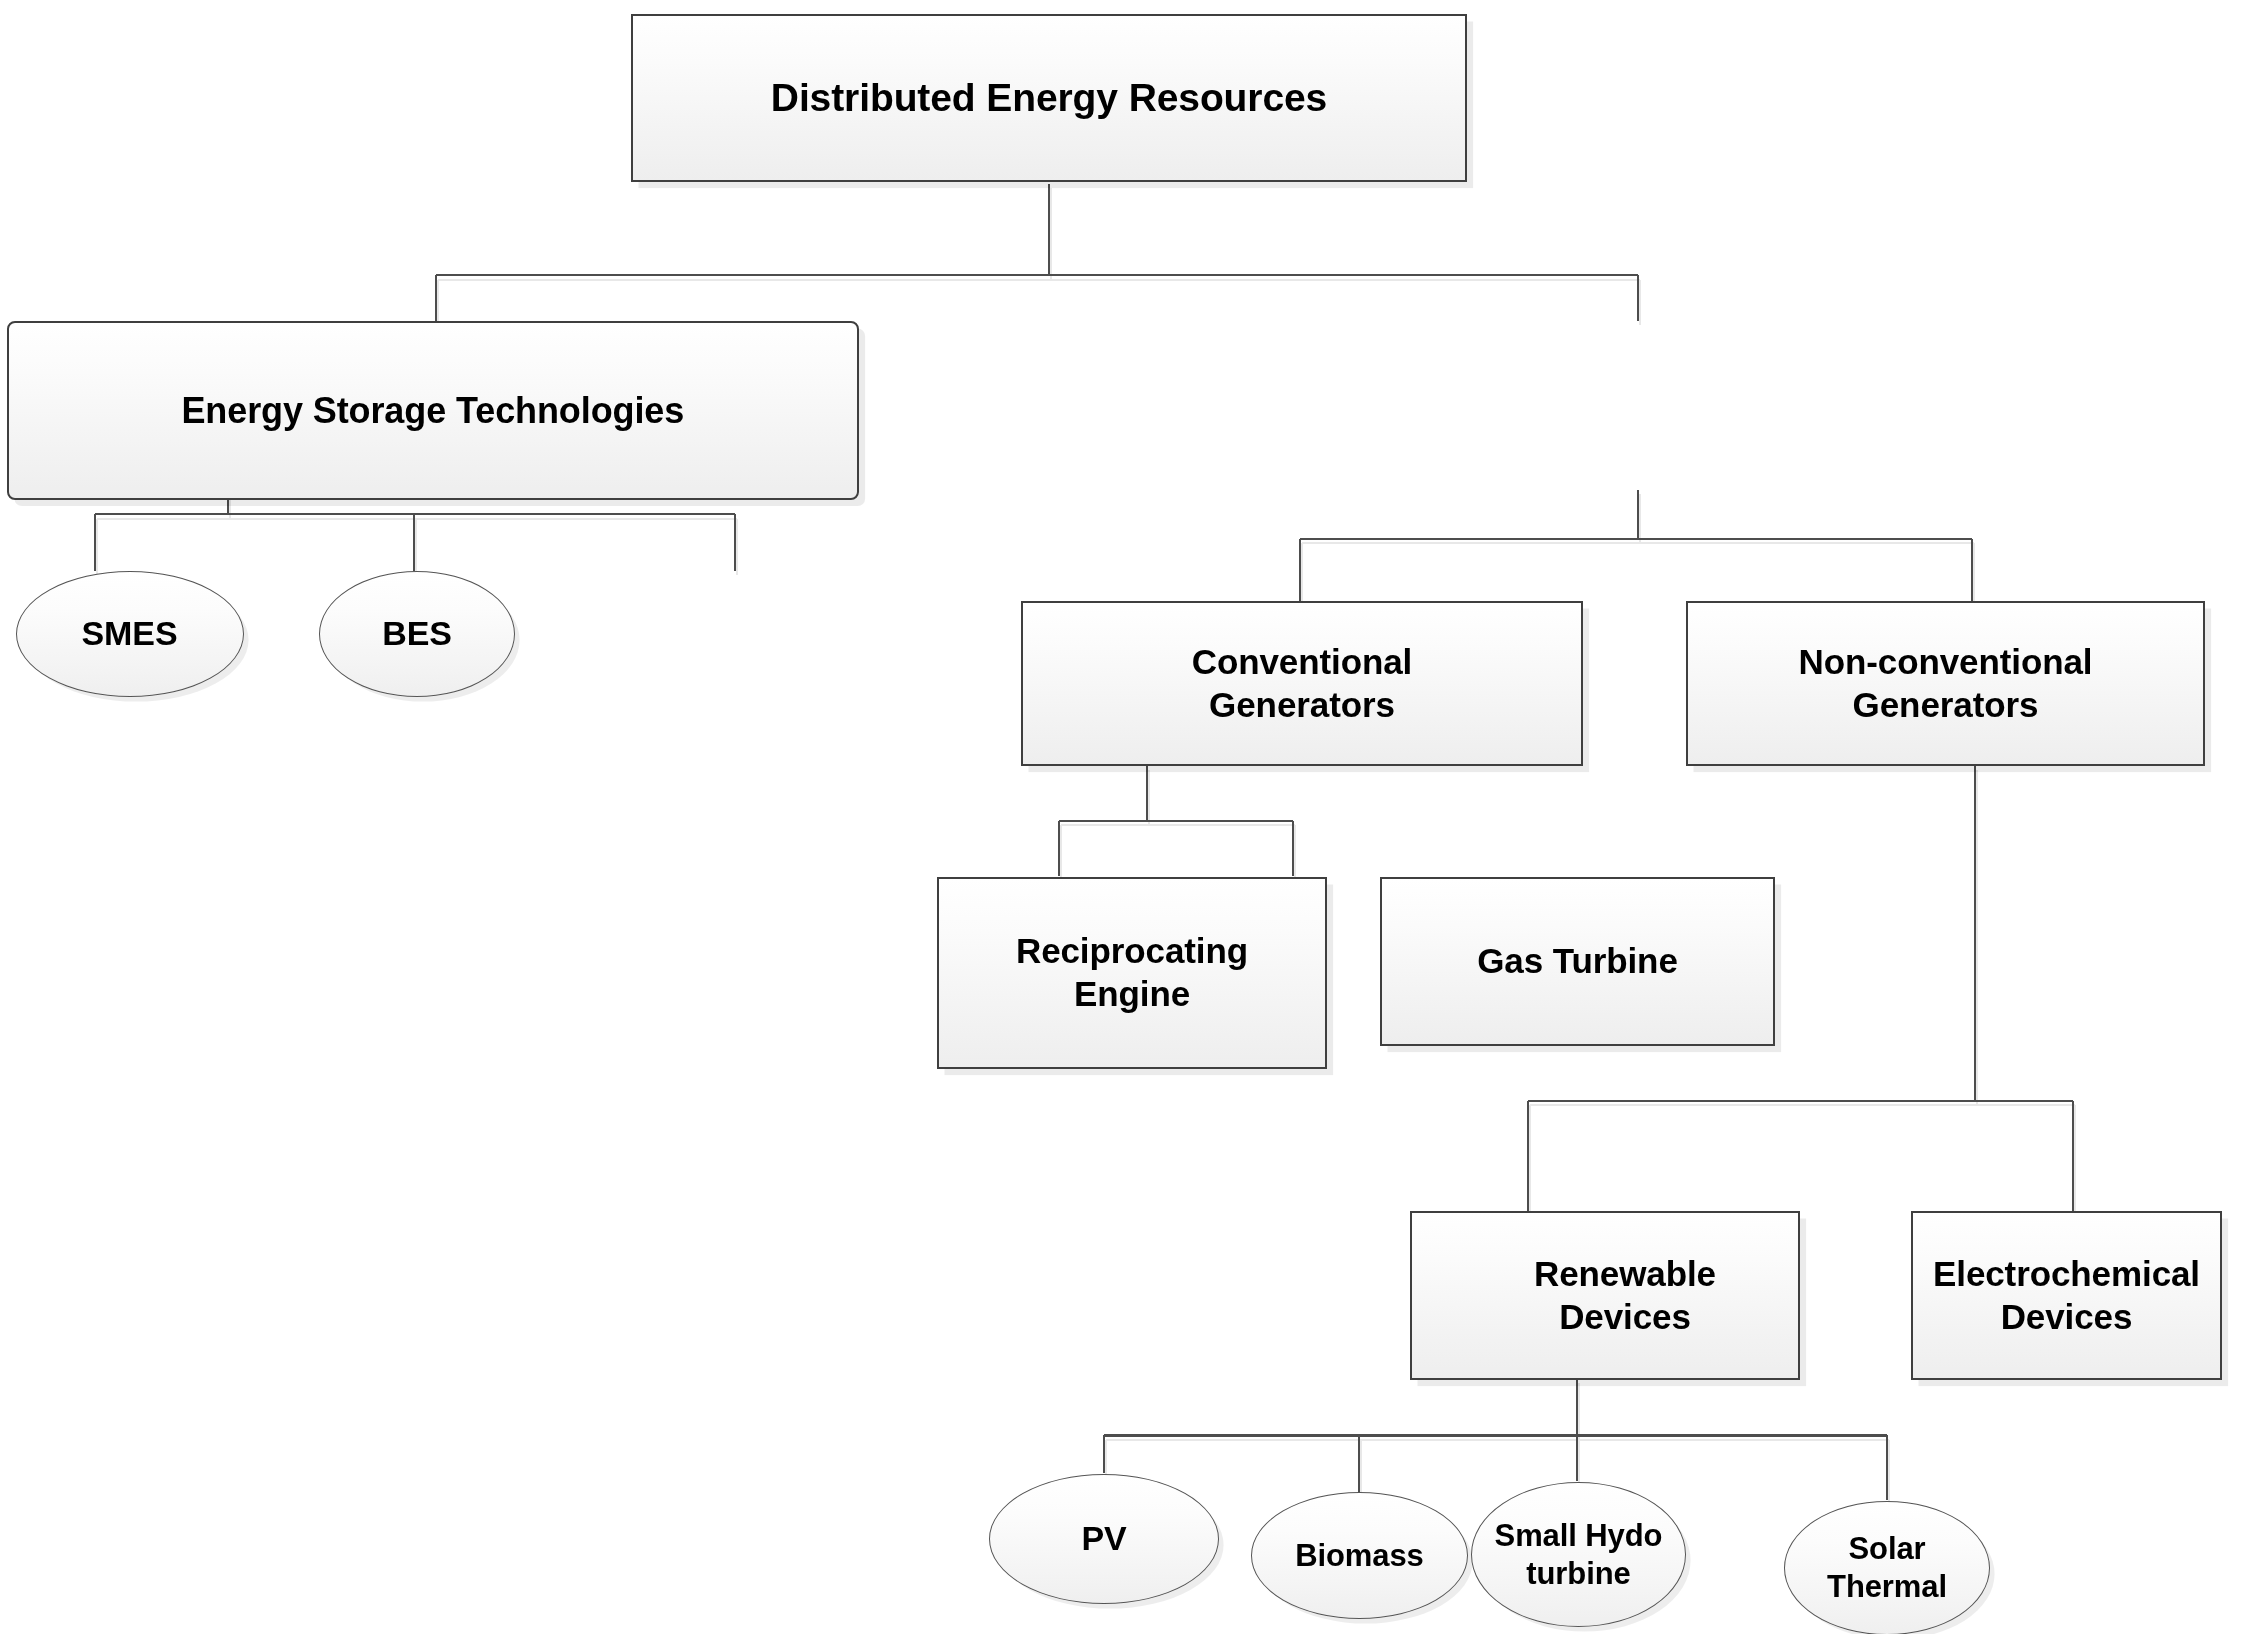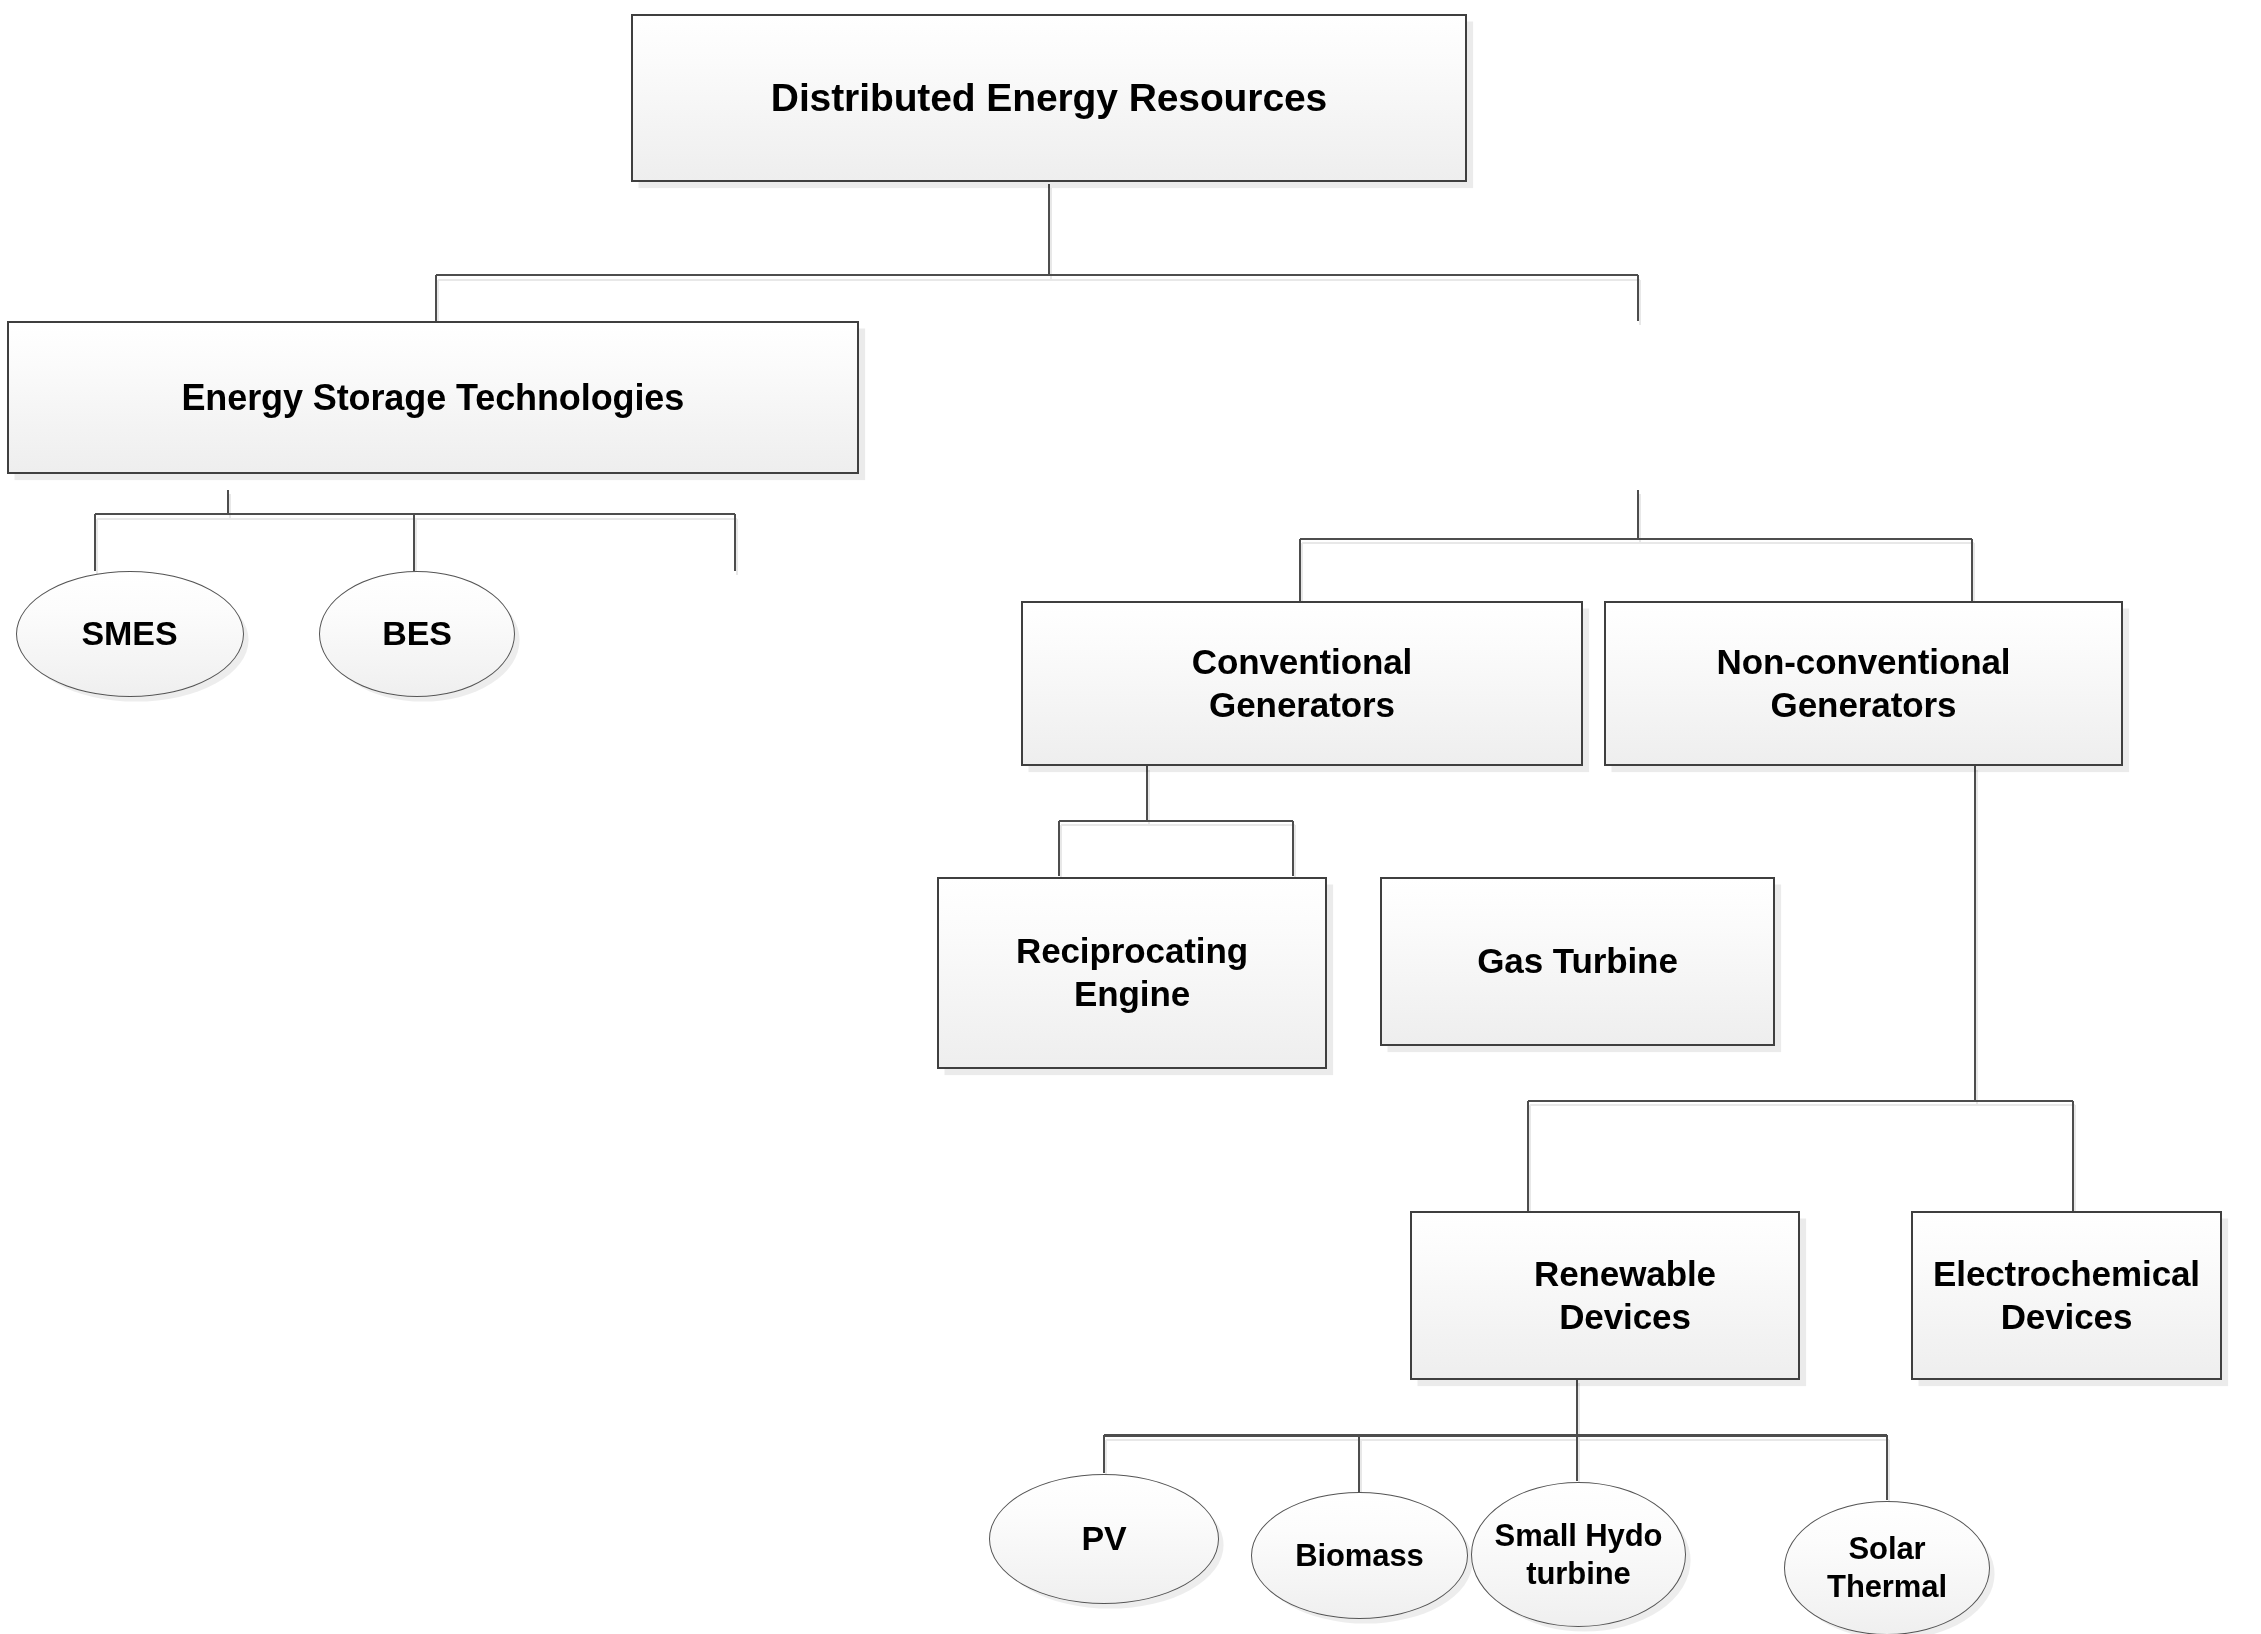--- a/index.html
+++ b/index.html
@@ -98,40 +98,40 @@
     <path class="conn-line" d="M 2925 1135 L 2925 1630 M 2262 1630 L 3070 1630 M 2262 1630 L 2262 1793 M 3070 1630 L 3070 1793"></path>
 
     <path class="conn-shadow" d="M 2338 2049 L 2338 2132 M 1638 2132 L 2798 2132 M 1638 2132 L 1638 2188 M 2015 2132 L 2015 2215 M 2338 2132 L 2338 2200 M 2798 2132 L 2798 2228"></path>
     <path class="conn-line" d="M 2335 2043 L 2335 2126 M 1635 2126 L 2795 2126 M 1635 2126 L 1635 2182 M 2012 2126 L 2012 2209 M 2335 2126 L 2335 2194 M 2795 2126 L 2795 2222"></path>
   </svg>
 
   <div class="node node-box fs-root" style="left:631px; top:14px; width:836px; height:168px;">
     <span class="node-label">Distributed Energy Resources</span>
   </div>
 
-  <div class="node node-box fs-l1" style="left:6.8px; top:321px; width:852px; height:153px;">
+  <div class="node node-box fs-l1" style="left:6.8px; top:321px; width:852px; height:179px;border-radius:8px;">
     <span class="node-label">Energy Storage Technologies</span>
   </div>
 
 
   <div class="node node-ellipse fs-oval-l" style="left:15.5px; top:571px; width:228px; height:126px;">
     <span class="node-label">SMES</span>
   </div>
 
   <div class="node node-ellipse fs-oval-l" style="left:319px; top:571px; width:196px; height:126px;">
     <span class="node-label">BES</span>
   </div>
 
 
   <div class="node node-box fs-l2" style="left:1021px; top:601px; width:562px; height:165px;">
     <span class="node-label">Conventional
 Generators</span>
   </div>
 
-  <div class="node node-box fs-l2" style="left:1604px; top:601px; width:519px; height:165px;">
+  <div class="node node-box fs-l2" style="left:1686px; top:601px; width:519px; height:165px;">
     <span class="node-label">Non-conventional
 Generators</span>
   </div>
 
   <div class="node node-box fs-l3" style="left:937px; top:877px; width:390px; height:192px;">
     <span class="node-label">Reciprocating
 Engine</span>
   </div>
 
   <div class="node node-box fs-l3" style="left:1380px; top:877px; width:395px; height:169px;">

